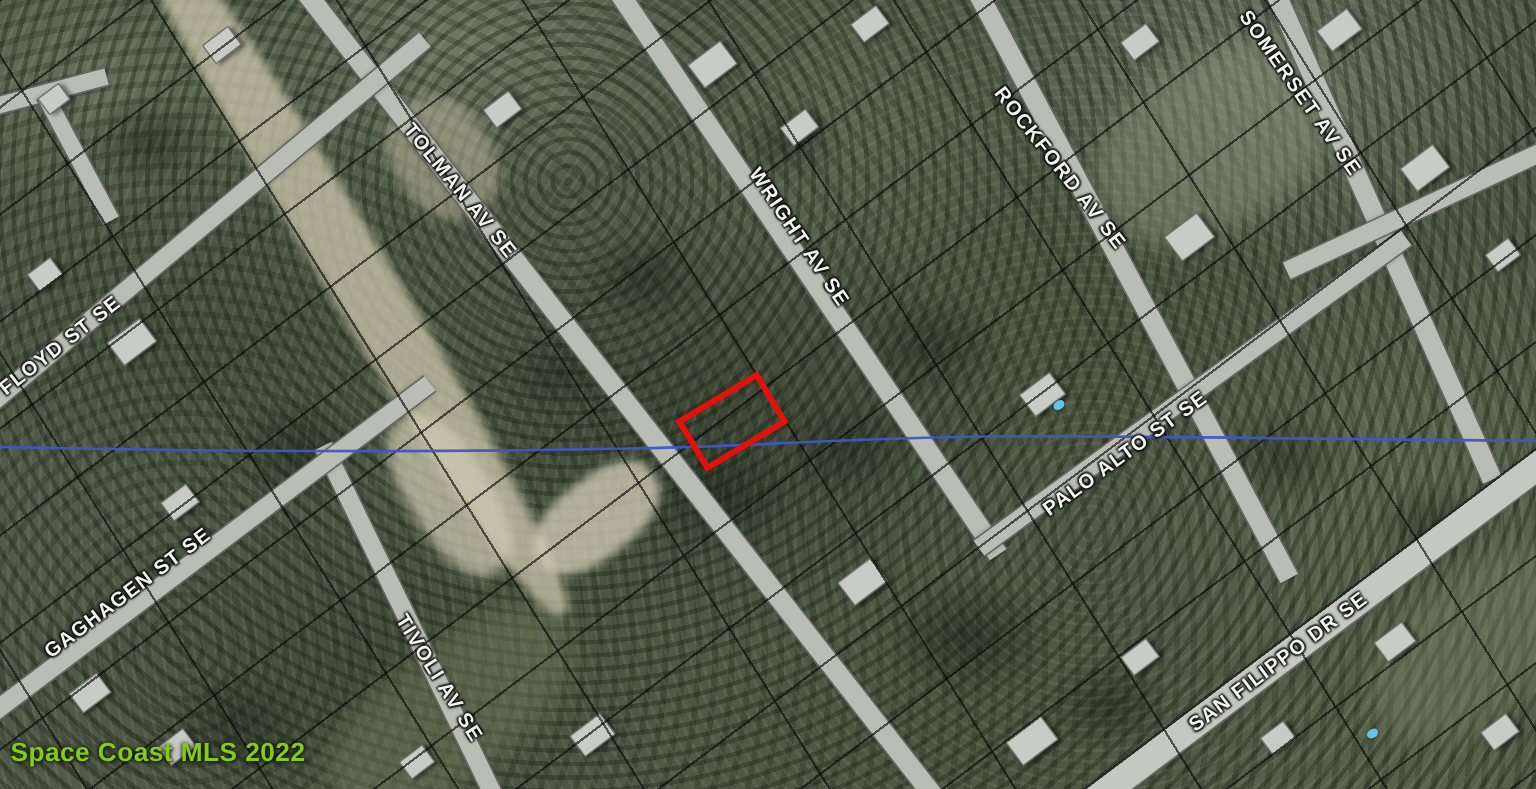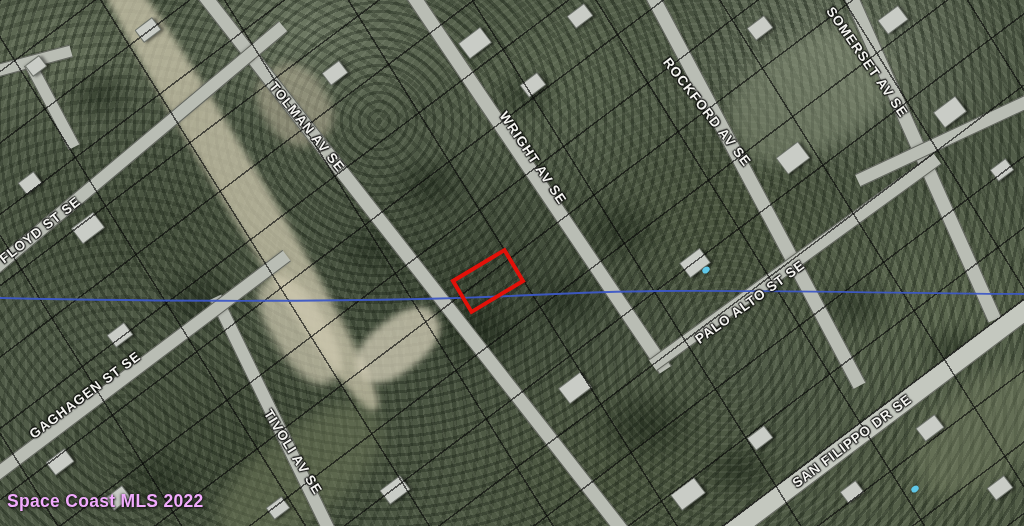--- a/index.html
+++ b/index.html
@@ -79,21 +79,21 @@
   }
   .slabel{
     z-index:8;color:#f4f4f0;font-weight:bold;font-size:13.5px;letter-spacing:.9px;
     white-space:nowrap;
     text-shadow:-1px -1px 1px rgba(10,10,10,.75), 1px -1px 1px rgba(10,10,10,.75),
                 -1px 1px 1px rgba(10,10,10,.75), 1px 1px 1px rgba(10,10,10,.75),
                 0 0 3px rgba(0,0,0,.6);
   }
   .watermark{
     position:absolute;z-index:9;left:7px;top:491px;
-    color:#f0abfc;font-weight:bold;font-size:17.5px;letter-spacing:.3px;
+    color:#84cc16;font-weight:bold;font-size:17.5px;letter-spacing:.3px;
     text-shadow:1px 1px 2px rgba(20,20,20,.85), -1px 0 2px rgba(20,20,20,.5), 0 0 4px rgba(0,0,0,.5);
   }
 </style>
 </head>
 <body>
 
 <div class="stage">
   <div class="map-base"></div>
   <div class="map-trees"></div>
   <div class="map-noise"></div>

